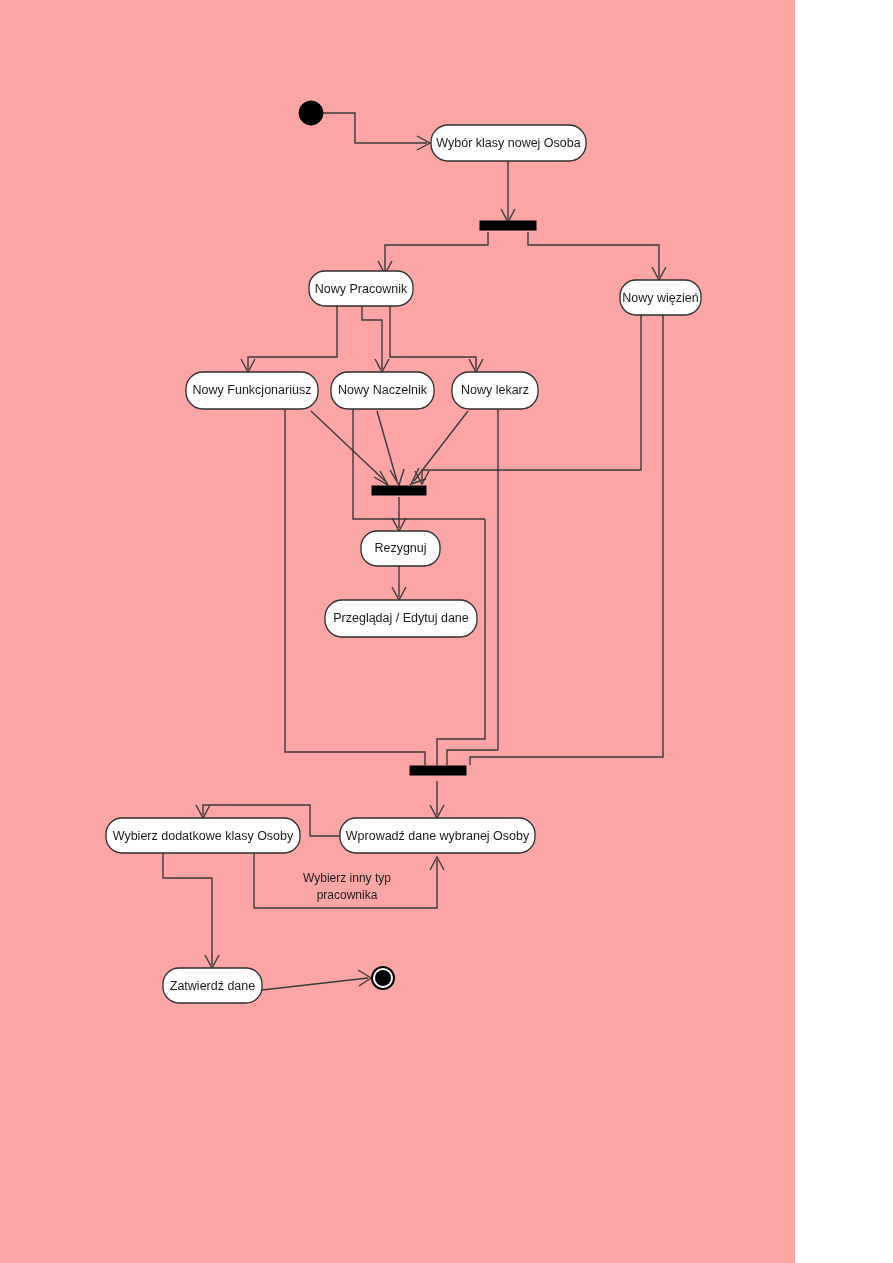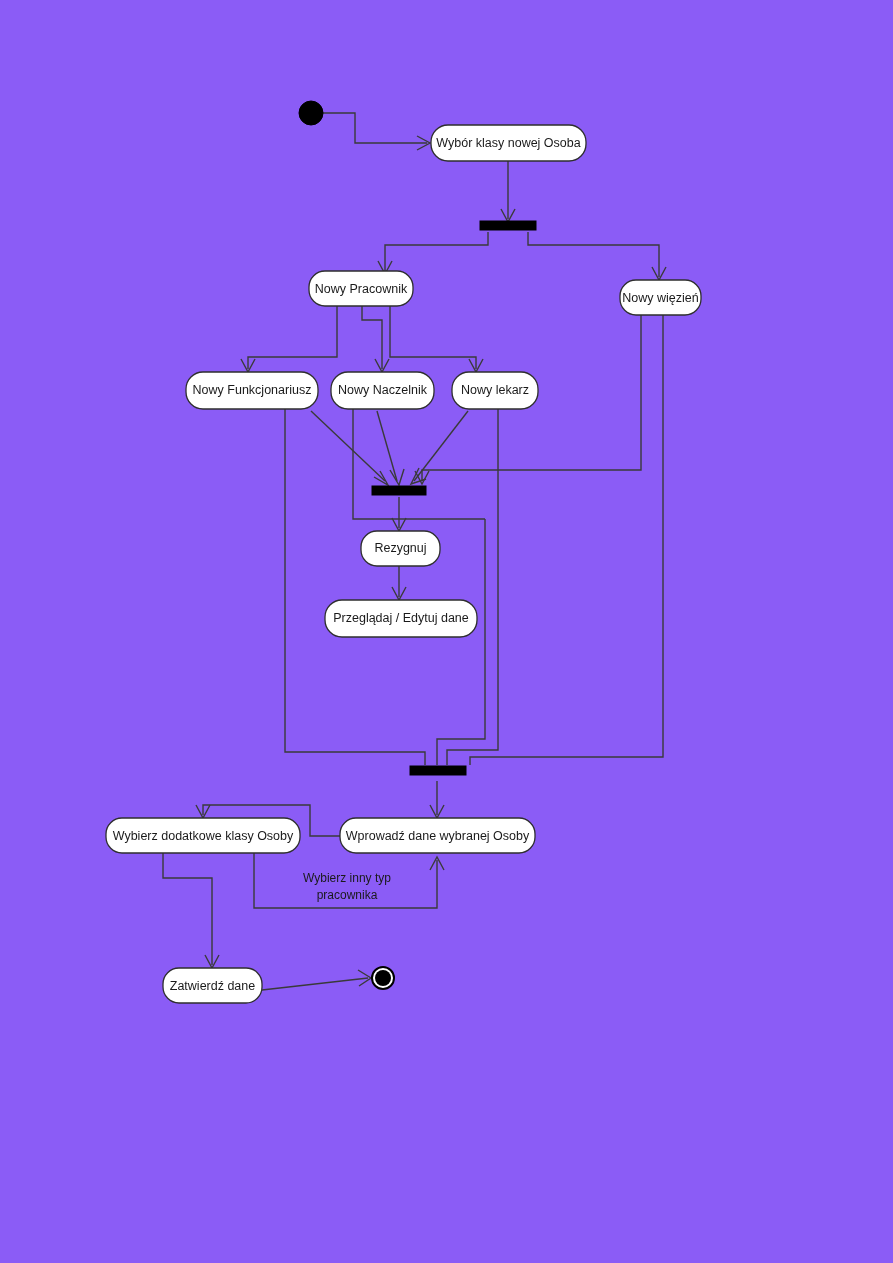--- a/index.html
+++ b/index.html
@@ -8,23 +8,23 @@
     background: #ffffff;
   }
   body {
     width: 893px;
     height: 1263px;
     font-family: "Liberation Sans", sans-serif;
     overflow: hidden;
   }
   #diagram-root {
     position: relative;
-    width: 893px;
+    width: 795px;
     height: 1263px;
-    background: #8b5cf6;
+    background: #fca5a5;
   }
   svg#uml-canvas {
     display: block;
     width: 893px;
     height: 1263px;
   }
   .edge {
     fill: none;
     stroke: #3a3a3a;
     stroke-width: 1.4;

